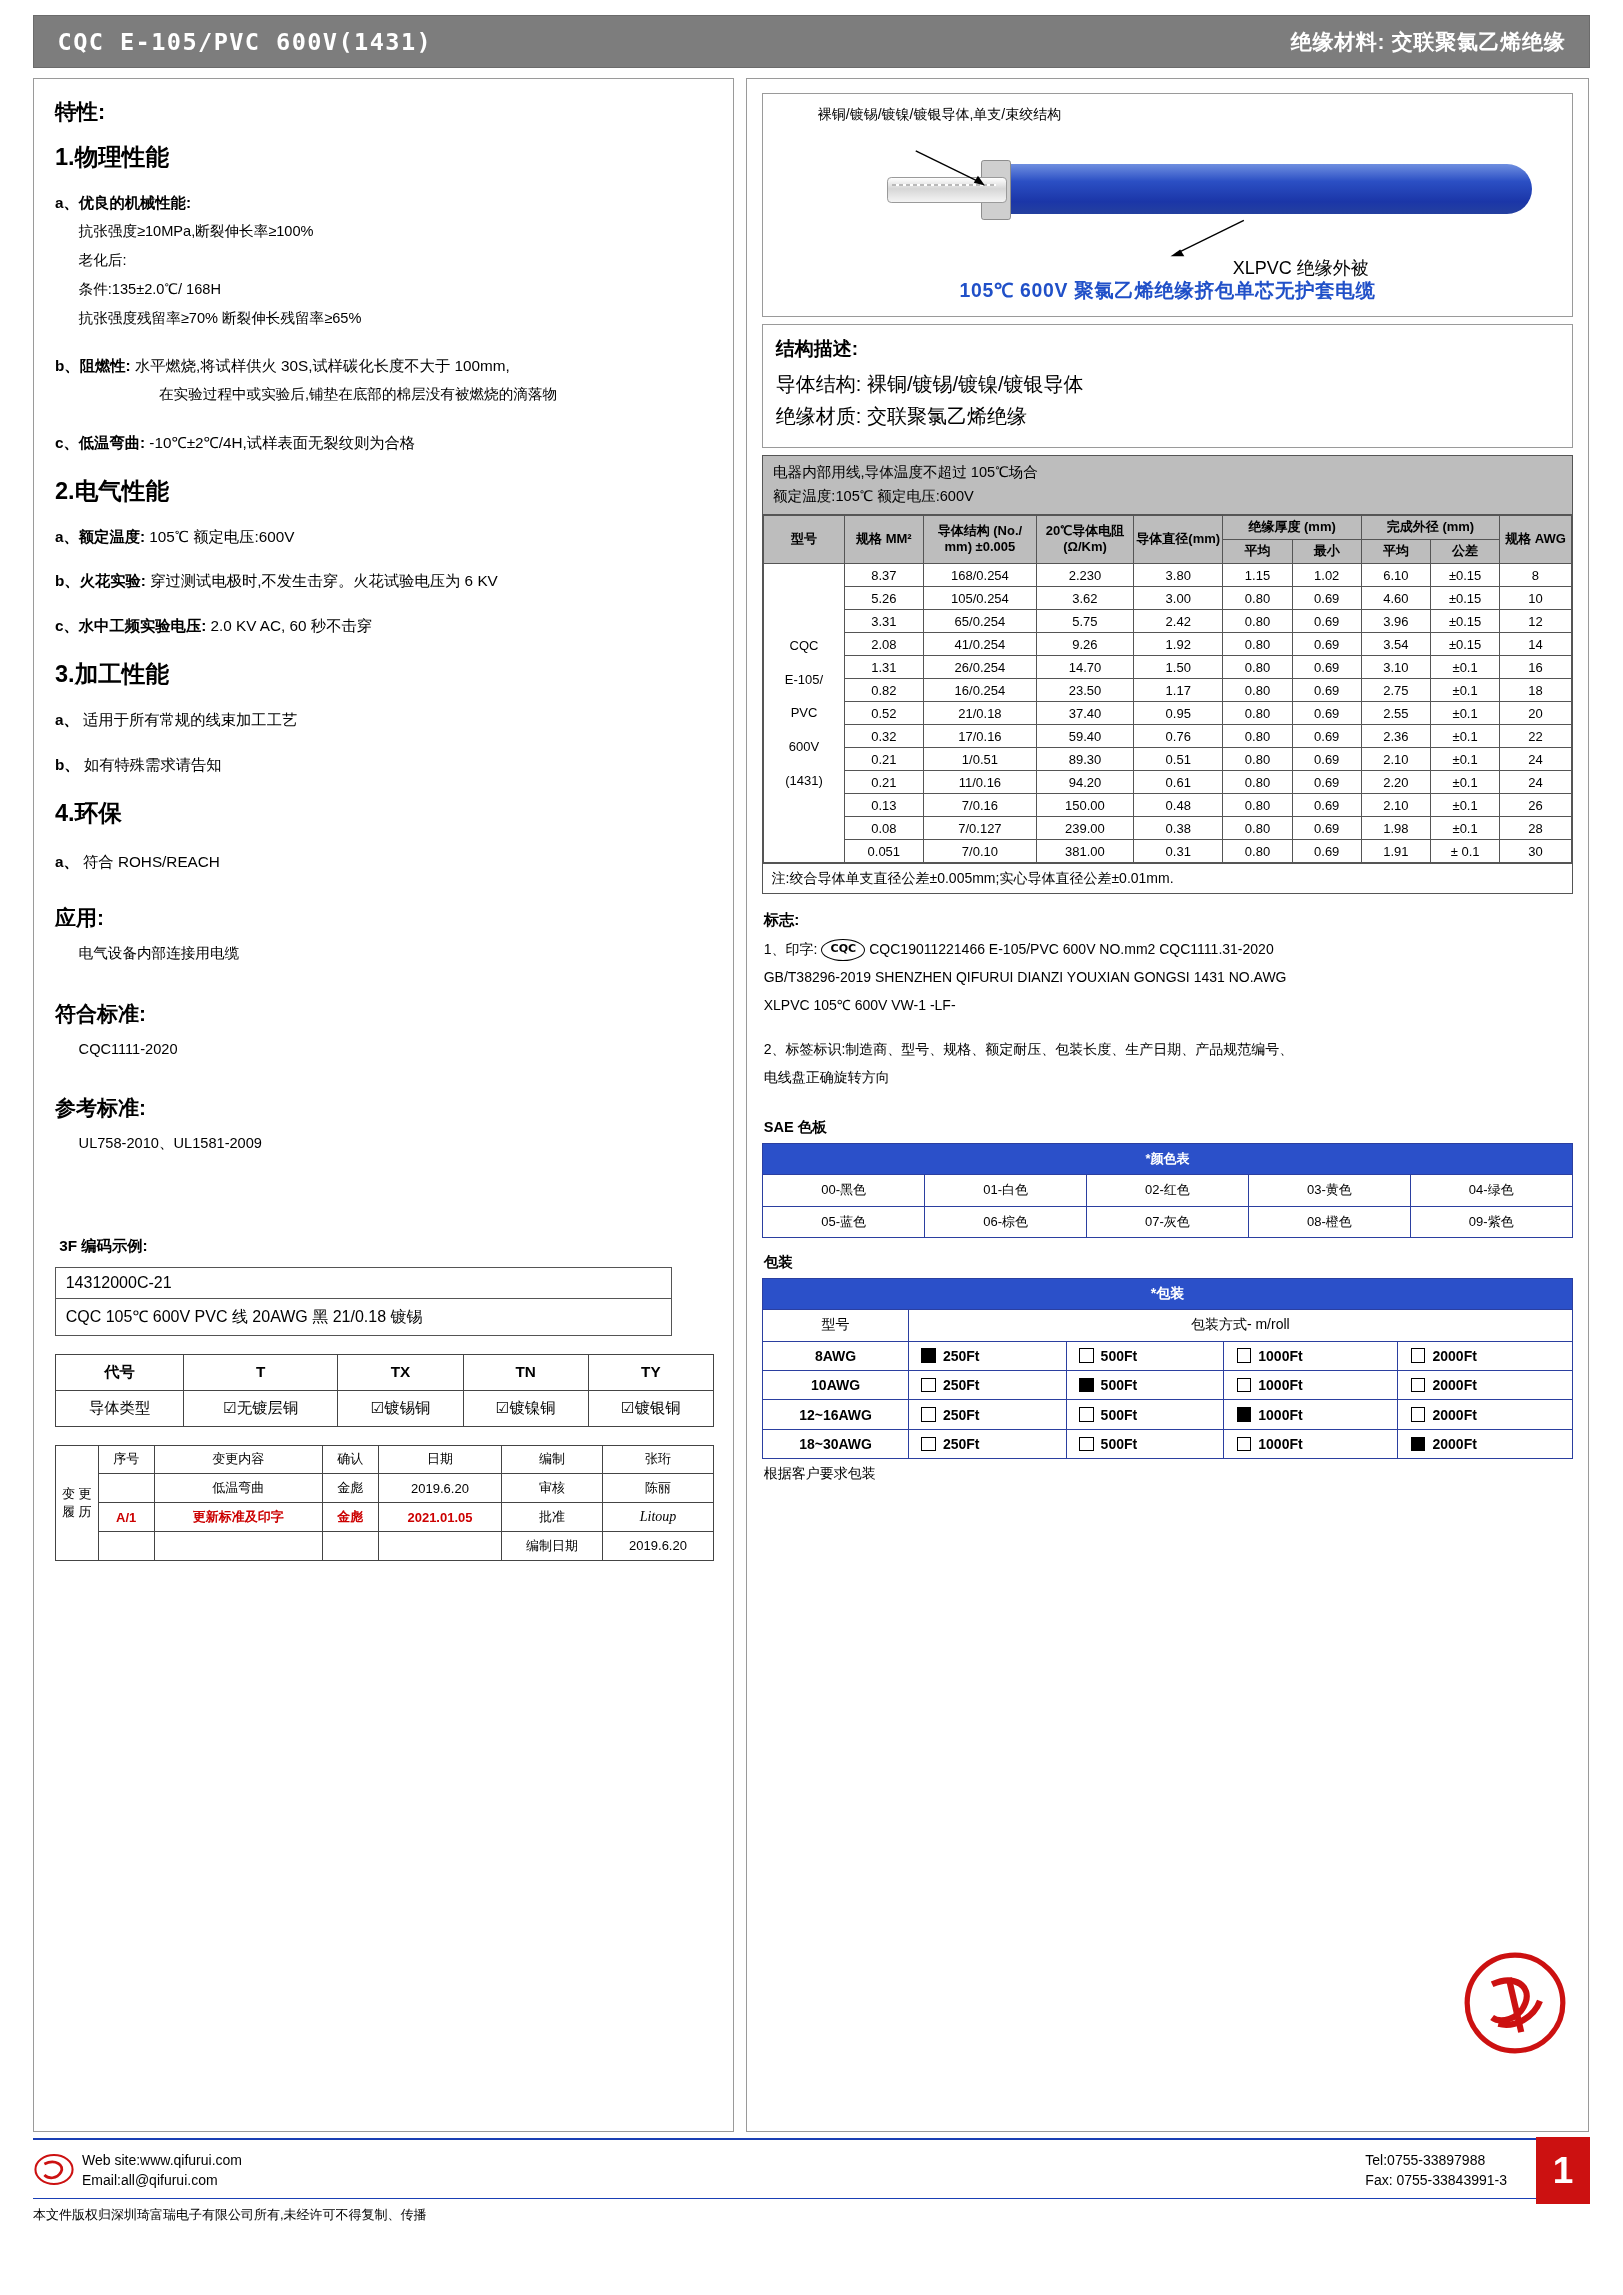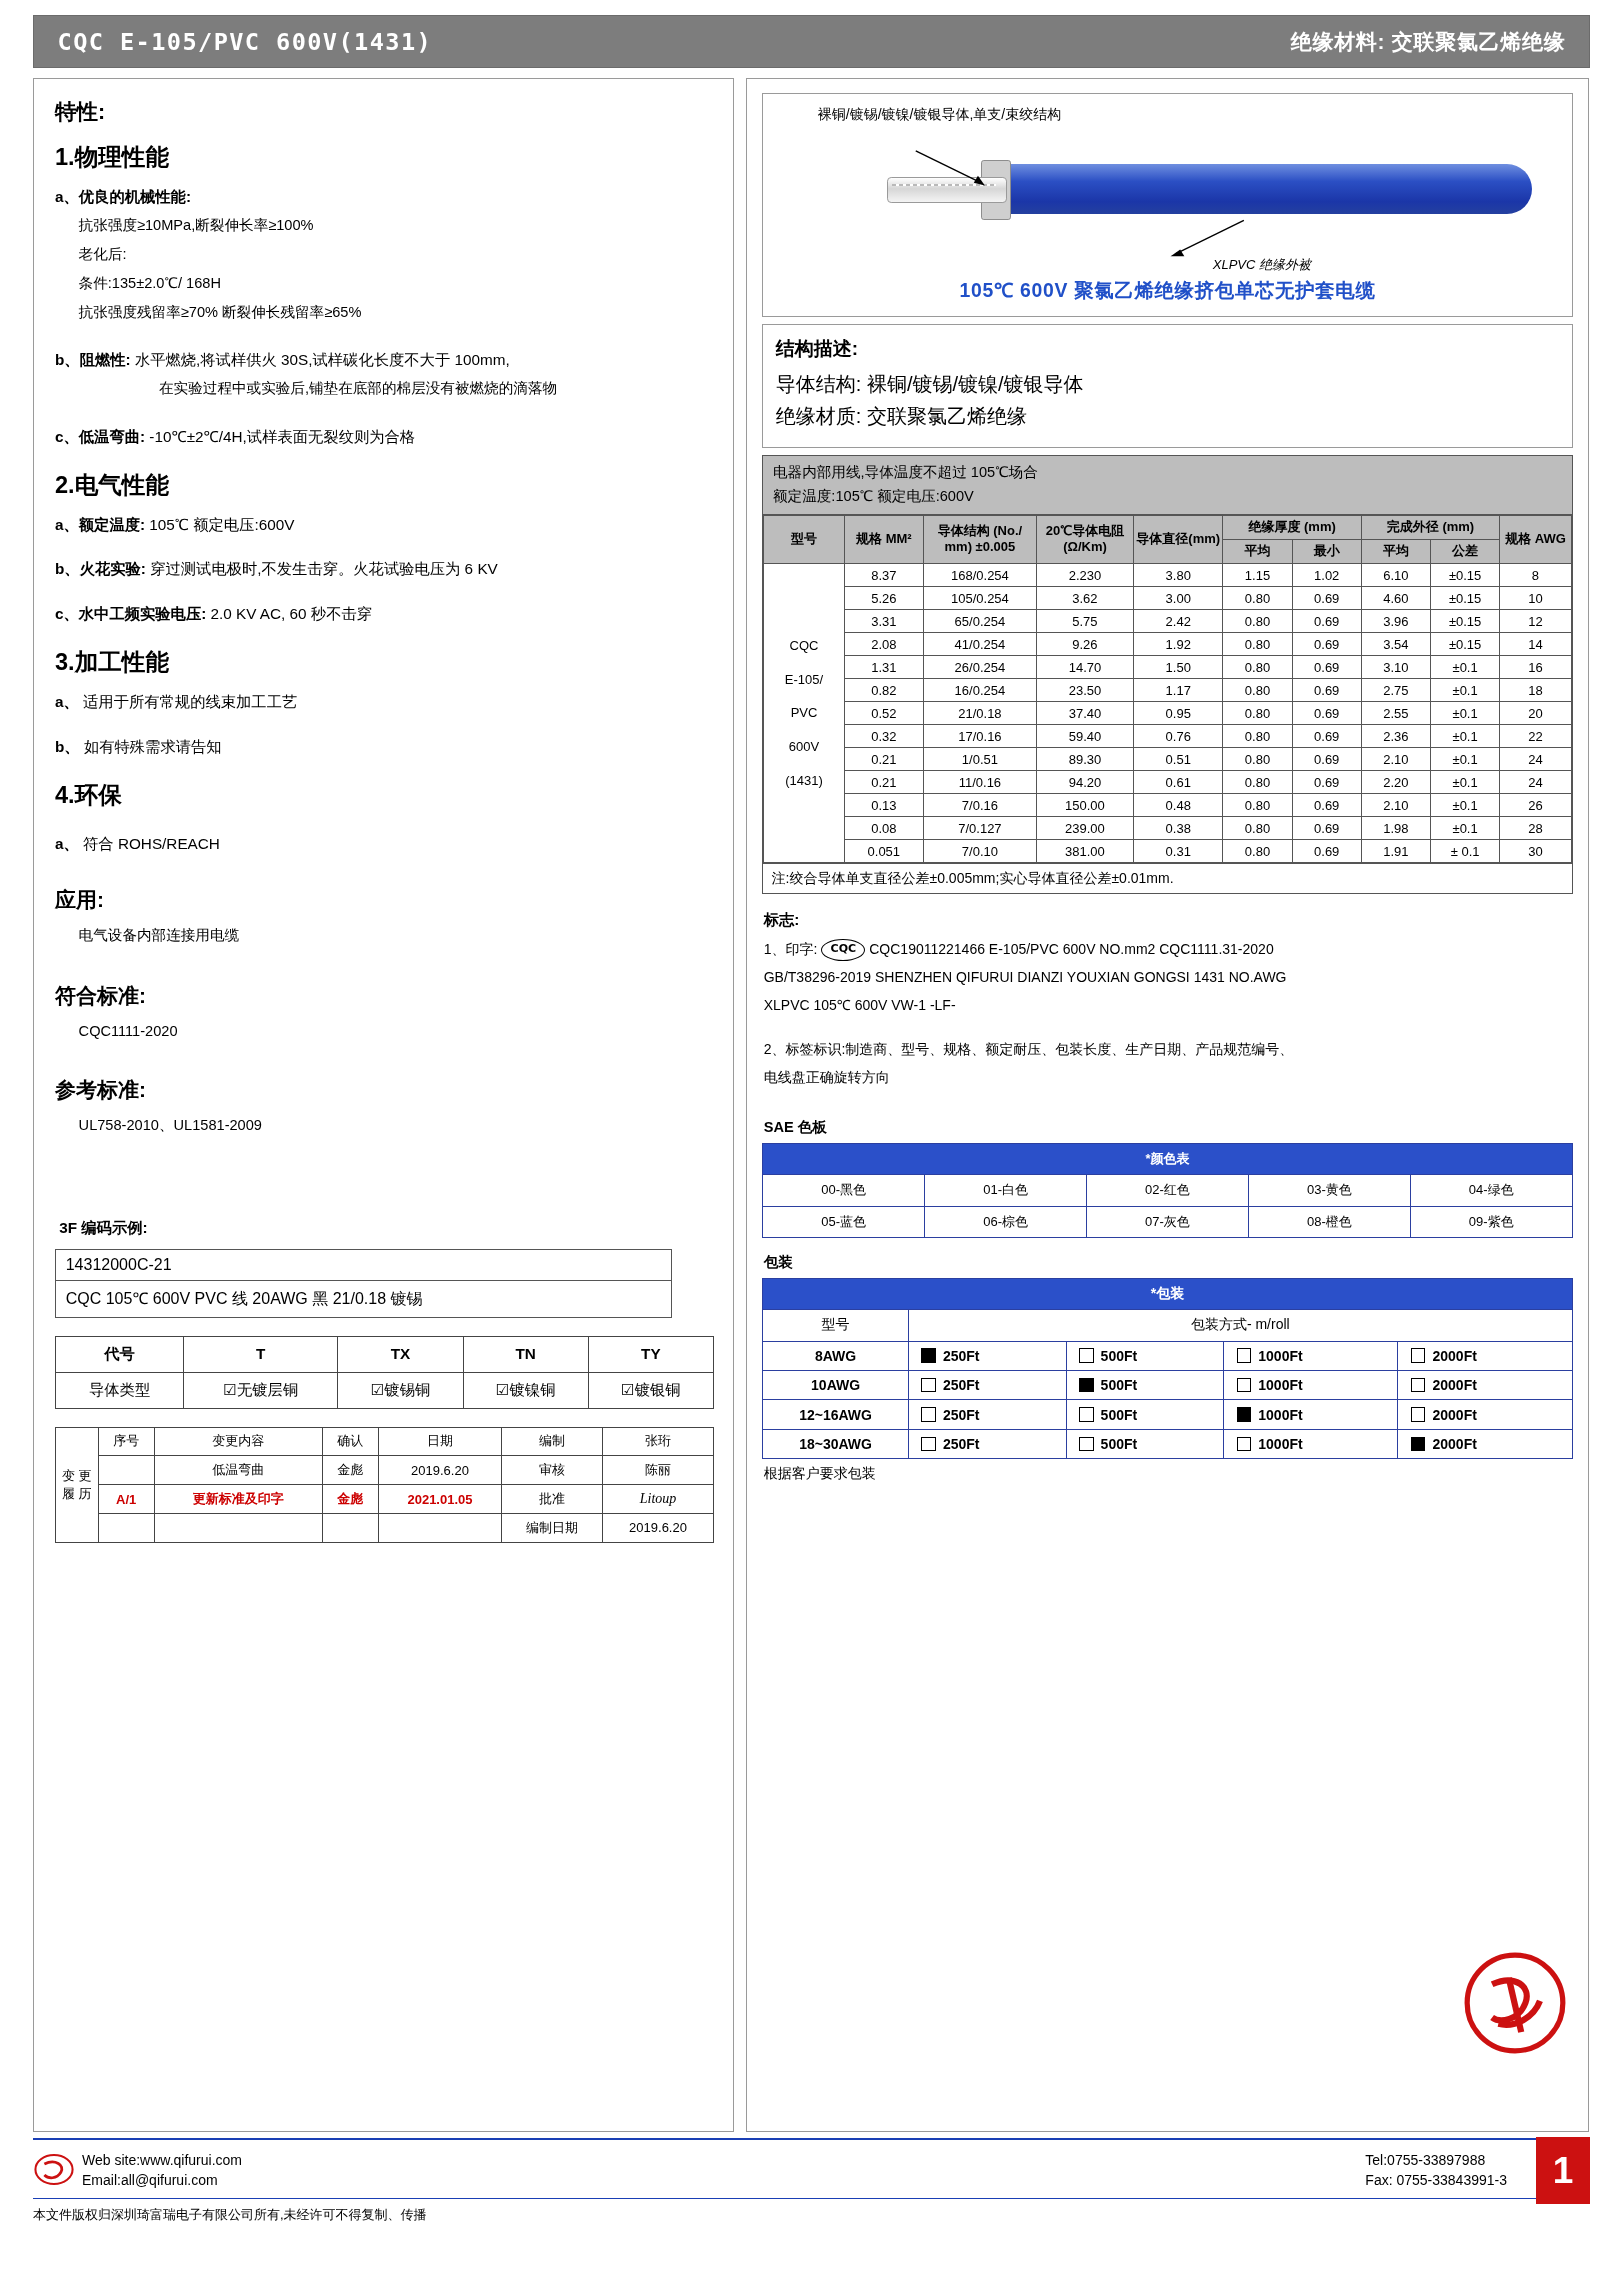--- a/index.html
+++ b/index.html
@@ -63,21 +63,21 @@
     border:0.7px solid #9a9a9a;
     box-sizing:border-box;
     padding:14px 15.3px 14px 15.3px;
     min-height:2054px;
     position:relative;
   }
   
   .h-big{font-size:21.5px;font-weight:bold;margin:0 0 15.3px 0;}
   .h-sec{font-size:23.6px;font-weight:bold;margin:21px 0 14px 0;}
   .h-sec.first{margin-top:4.2px;}
-  .li-a{font-size:15.3px;font-weight:bold;margin:14px 0 7px 0;}
+  .li-a{font-size:15.3px;font-weight:bold;margin:20px 0 7px 0;}
   .txt{font-size:14.6px;margin:7px 0 7px 23.6px;line-height:1.5;}
   .txt.tight{margin-top:2.8px;}
   .txt-ind{margin-left:104px;}
   .li-a .norm{font-weight:normal;}
   .h-app{font-size:21px;font-weight:bold;margin:30.5px 0 12.5px 0;}
   .h-app2{font-size:21px;font-weight:bold;margin:37px 0 12.5px 0;}
   .plain{font-size:14.6px;margin:5.6px 0 5.6px 23.6px;}
 
   
   .f3-title{font-size:15.3px;font-weight:bold;margin:83px 0 9.7px 4.2px;}
@@ -138,21 +138,21 @@
   .cable-core:after{
     content:"";position:absolute;left:4.2px;top:5.6px;width:104px;height:2.1px;
     background:repeating-linear-gradient(90deg,#b9b9b9 0 4.2px,#ffffff 4.2px 7px);
   }
   .cable-sheath{
     position:absolute;left:205px;top:33px;width:28px;height:58px;
     background:#cfcfcf;border:0.7px solid #8d8d8d;border-radius:2.8px;
   }
   .arrow1{position:absolute;left:137px;top:21px;width:76px;height:39px;}
   .arrow2{position:absolute;left:389px;top:89px;width:83px;height:42px;}
-  .cable-lbl2{position:absolute;left:437px;top:129px;font-size:13px;font-style:italic;}
+  .cable-lbl2{position:absolute;left:457px;top:129px;font-size:18px;}
   .cable-title{
     font-size:19.4px;font-weight:bold;color:#2050c8;text-align:center;
     margin:23.6px 0 4.2px 0;letter-spacing:0.7px;
   }
   .struct-box{
     border:0.7px solid #9a9a9a;box-sizing:border-box;margin-top:7px;
     padding:8.3px 12.5px 11px 12.5px;
   }
   .struct-h{font-size:19px;font-weight:bold;margin:2.8px 0 8.3px 0;}
   .struct-l{font-size:20px;margin:5.6px 0;}

